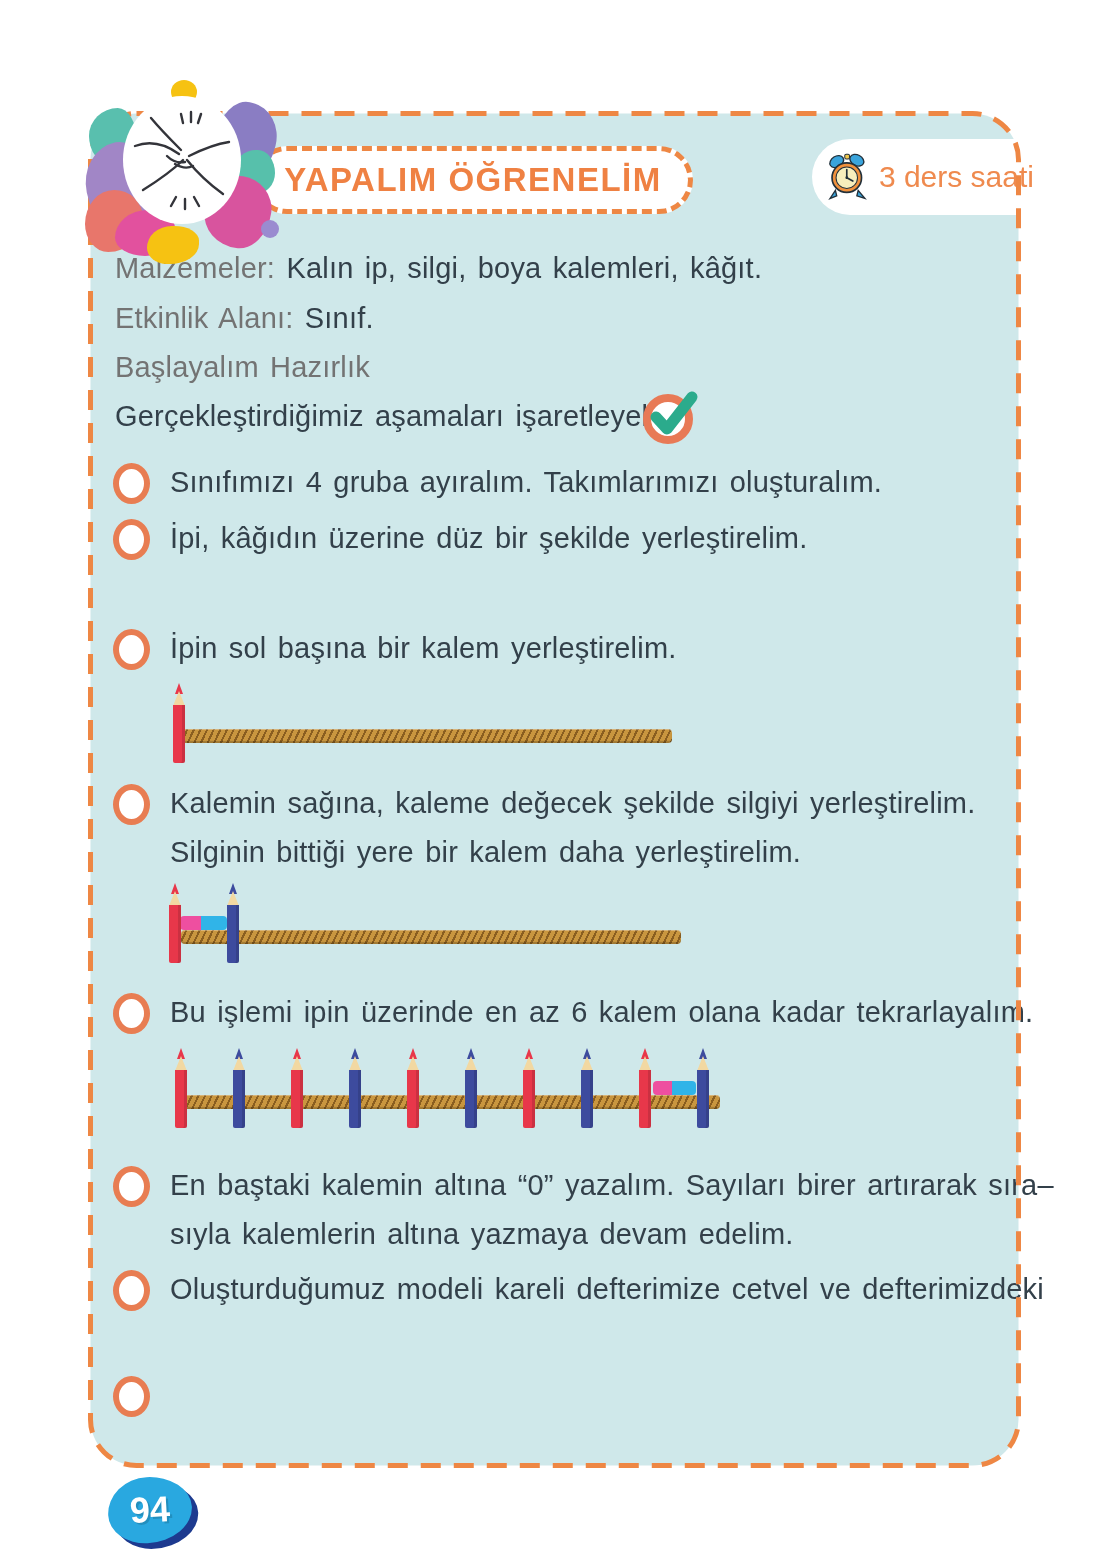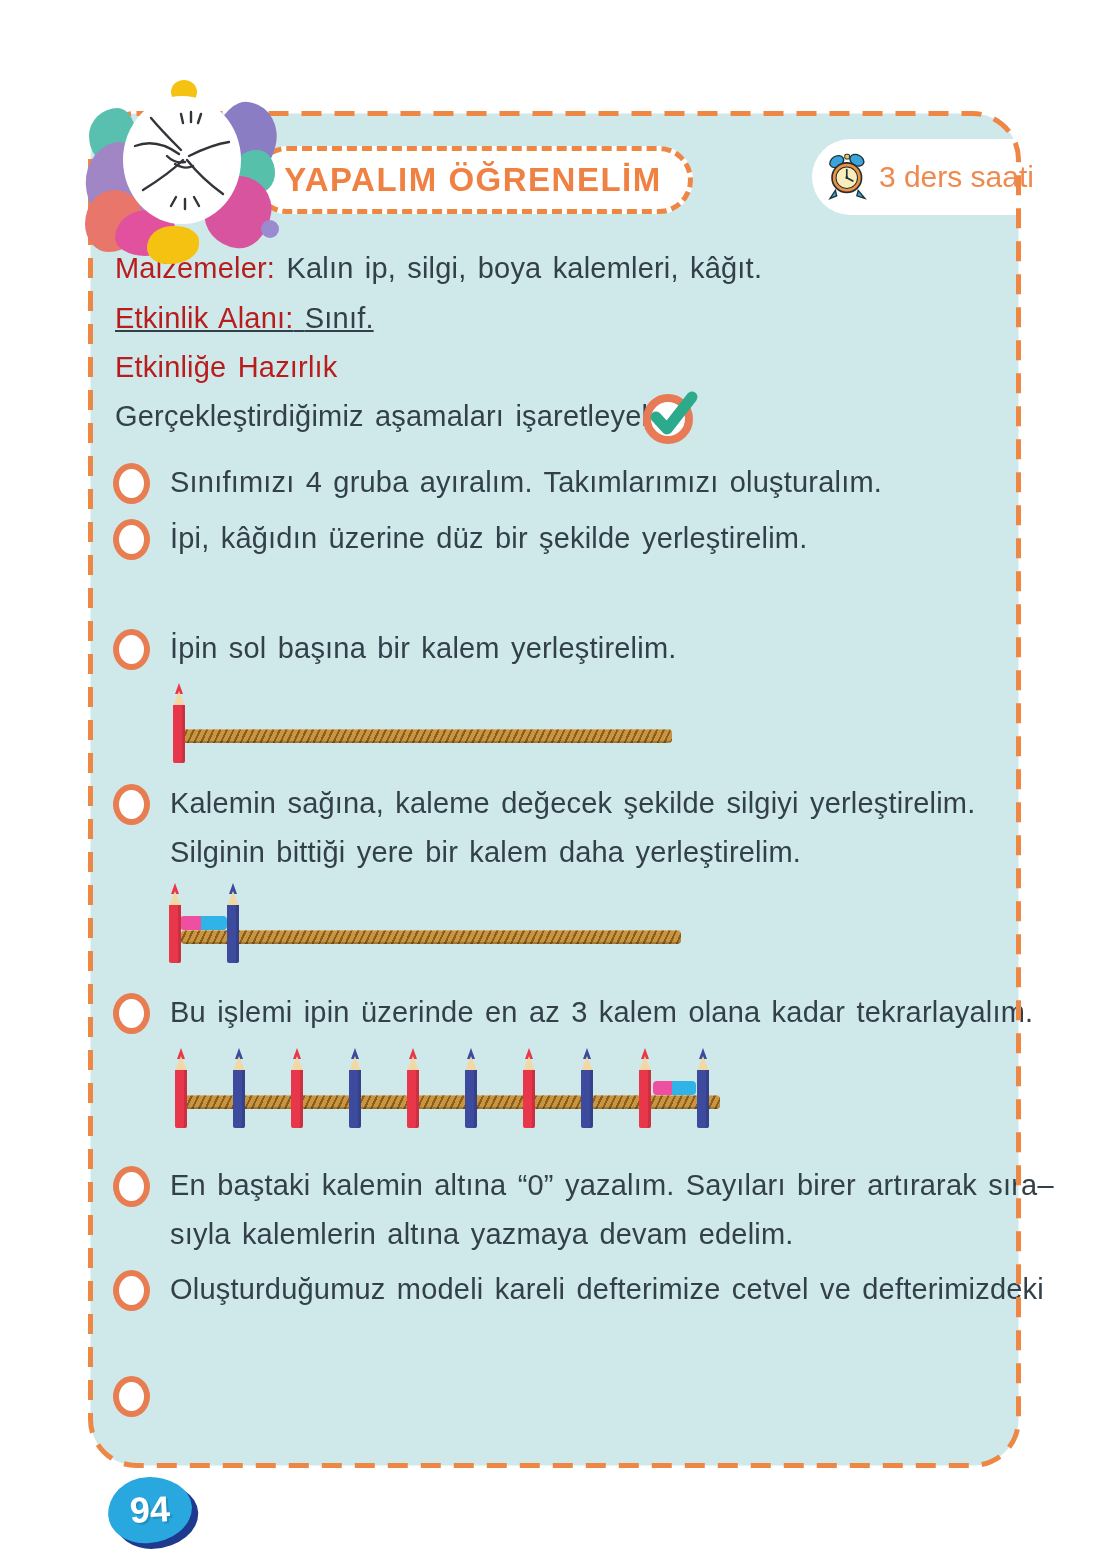--- a/index.html
+++ b/index.html
@@ -20,21 +20,21 @@
   .clock{margin-left:14px;}
 
   
   .logo{position:absolute;left:85px;top:80px;width:195px;height:175px;z-index:4;}
   .blob{position:absolute;}
   .logo-circle{position:absolute;left:38px;top:16px;width:118px;height:128px;background:#fff;border-radius:50%;
     display:flex;align-items:center;justify-content:center;}
 
   
   .line{position:absolute;left:115px;font-size:29px;color:#33404a;white-space:nowrap;letter-spacing:.2px;word-spacing:3px;z-index:2;}
-  .orange{color:#b91c1c;text-align:right;}
+  .orange{color:#737373;text-align:right;}
   .ring{position:absolute;left:113px;width:25px;height:29px;border:6px solid #e87d52;border-radius:50%;background:#fff;z-index:2;}
   .item-text{position:absolute;left:170px;font-size:29px;color:#33404a;white-space:nowrap;letter-spacing:.2px;word-spacing:3px;z-index:2;}
 
   .check-icon{position:absolute;left:642px;top:388px;z-index:2;}
 
   
   .figure{position:absolute;height:92px;z-index:2;}
   .rope{position:absolute;height:14px;border-radius:4px;z-index:1;
     background:repeating-linear-gradient(115deg,#c9963f 0 4px,#8a5e20 4px 6px);
     box-shadow:inset 0 1px 0 rgba(255,255,255,.3), inset 0 -2px 1px rgba(0,0,0,.2);}
@@ -117,25 +117,25 @@
             <path d="M70,102 l-5,-9"></path>
         </g>
       </svg>
     </div>
   </div>
 
   <div class="line" style="top:252px;">
     <span class="orange">Malzemeler:</span>
     <span>Kalın ip, silgi, boya kalemleri, kâğıt.</span>
   </div>
-  <div class="line" style="top:302px;text-decoration:underline;">
+  <div class="line" style="top:302px;">
     <span class="orange">Etkinlik Alanı:</span>
     <span>Sınıf.</span>
   </div>
-  <div class="line orange" style="top:351px;">Etkinliğe Hazırlık</div>
+  <div class="line orange" style="top:351px;">Başlayalım Hazırlık</div>
   <div class="line" style="top:400px;">Gerçekleştirdiğimiz aşamaları işaretleyelim.</div>
 
   <svg class="check-icon" width="58" height="58" viewBox="0 0 58 58">
     <circle cx="26" cy="31" r="21" fill="#fff" stroke="#e87a56" stroke-width="8"></circle>
     <path d="M14 29 L25 41 L50 9" fill="none" stroke="#2bab8c" stroke-width="11" stroke-linecap="round" stroke-linejoin="round"></path>
   </svg>
 
   <div class="ring" style="top:463px;"></div>
   <div class="item-text" style="top:466px;">Sınıfımızı 4 gruba ayıralım. Takımlarımızı oluşturalım.</div>
 
@@ -171,21 +171,21 @@
         <i class="pbody" style="background:#e8374a"></i>
       </div>
       <div class="pencil" style="left: 58px;">
         <i class="lead" style="background:#3d4b9e"></i>
         <i class="wood"></i>
         <i class="pbody" style="background:#3d4b9e"></i>
       </div>
     </div>
 
   <div class="ring" style="top:993px;"></div>
-  <div class="item-text" style="top:996px;">Bu işlemi ipin üzerinde en az 3 kalem olana kadar tekrarlayalım.</div>
+  <div class="item-text" style="top:996px;">Bu işlemi ipin üzerinde en az 6 kalem olana kadar tekrarlayalım.</div>
 
   <div class="figure" id="figure-2" style="left:175px;top:1048px;width:560px;">
       <div class="rope" style="left: 5px; top: 47px; width: 540px;"></div>
       <div class="eraser" style="left: 478px; top: 33px; width: 43px;">
         <i class="e-pink" style="background:#ee4fa0"></i>
         <i class="e-blue" style="background:#30b4e8"></i>
       </div>
       <div class="pencil" style="left: 0px;">
         <i class="lead" style="background:#e8374a"></i>
         <i class="wood"></i>

